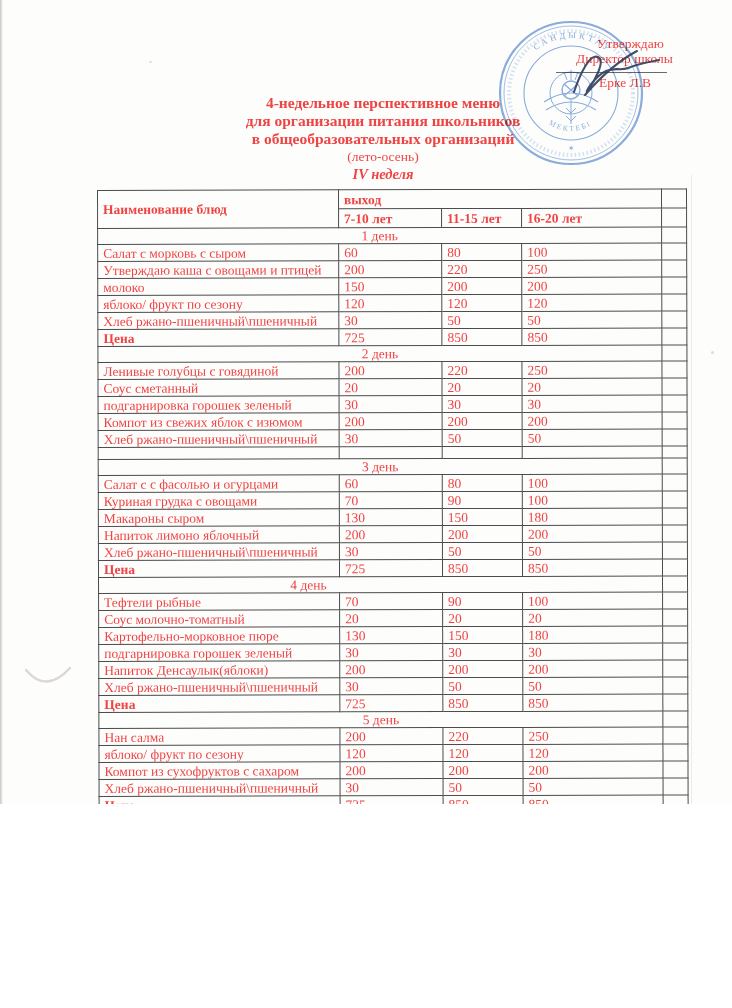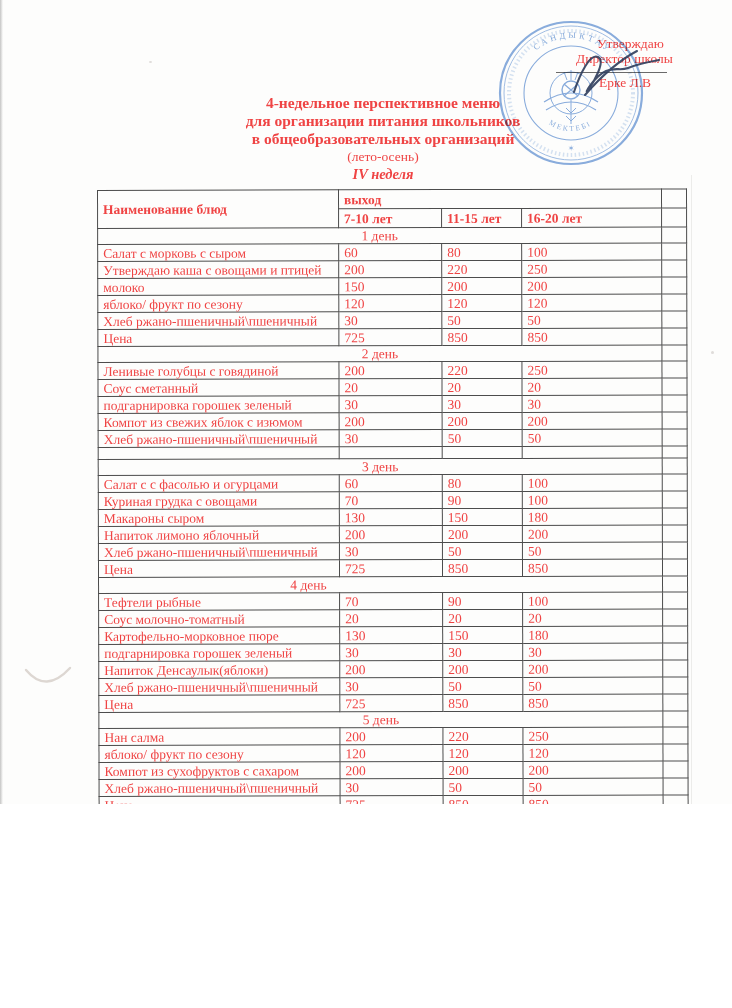--- a/index.html
+++ b/index.html
@@ -44,21 +44,21 @@
   .menu-table th, .menu-table td {
     border:1px solid #4c4c4c; padding:0 5px;
     font-size:13.5px; font-weight:normal; text-align:left;
     height:16px; line-height:15px; overflow:hidden; white-space:nowrap;
   }
   .menu-table thead th {font-weight:bold; height:18px;}
   .h-name {text-align:center;}
   .h-out  {text-align:center;}
   .h-sp   {padding:0;}
   tr.day-header td {text-align:center; height:15px;}
-  tr.price-row td.c-name {font-weight:normal;}
+  tr.price-row td.c-name {font-weight:bold;}
   tr.empty-row td {height:11px;}
   .shift-left {position:relative; left:-72px;}
   .pen-curve {position:absolute; left:22px; top:662px;}
 </style>
 </head>
 <body>
 
 <div class="page">
 
   <div class="scan-edge-left"></div>

